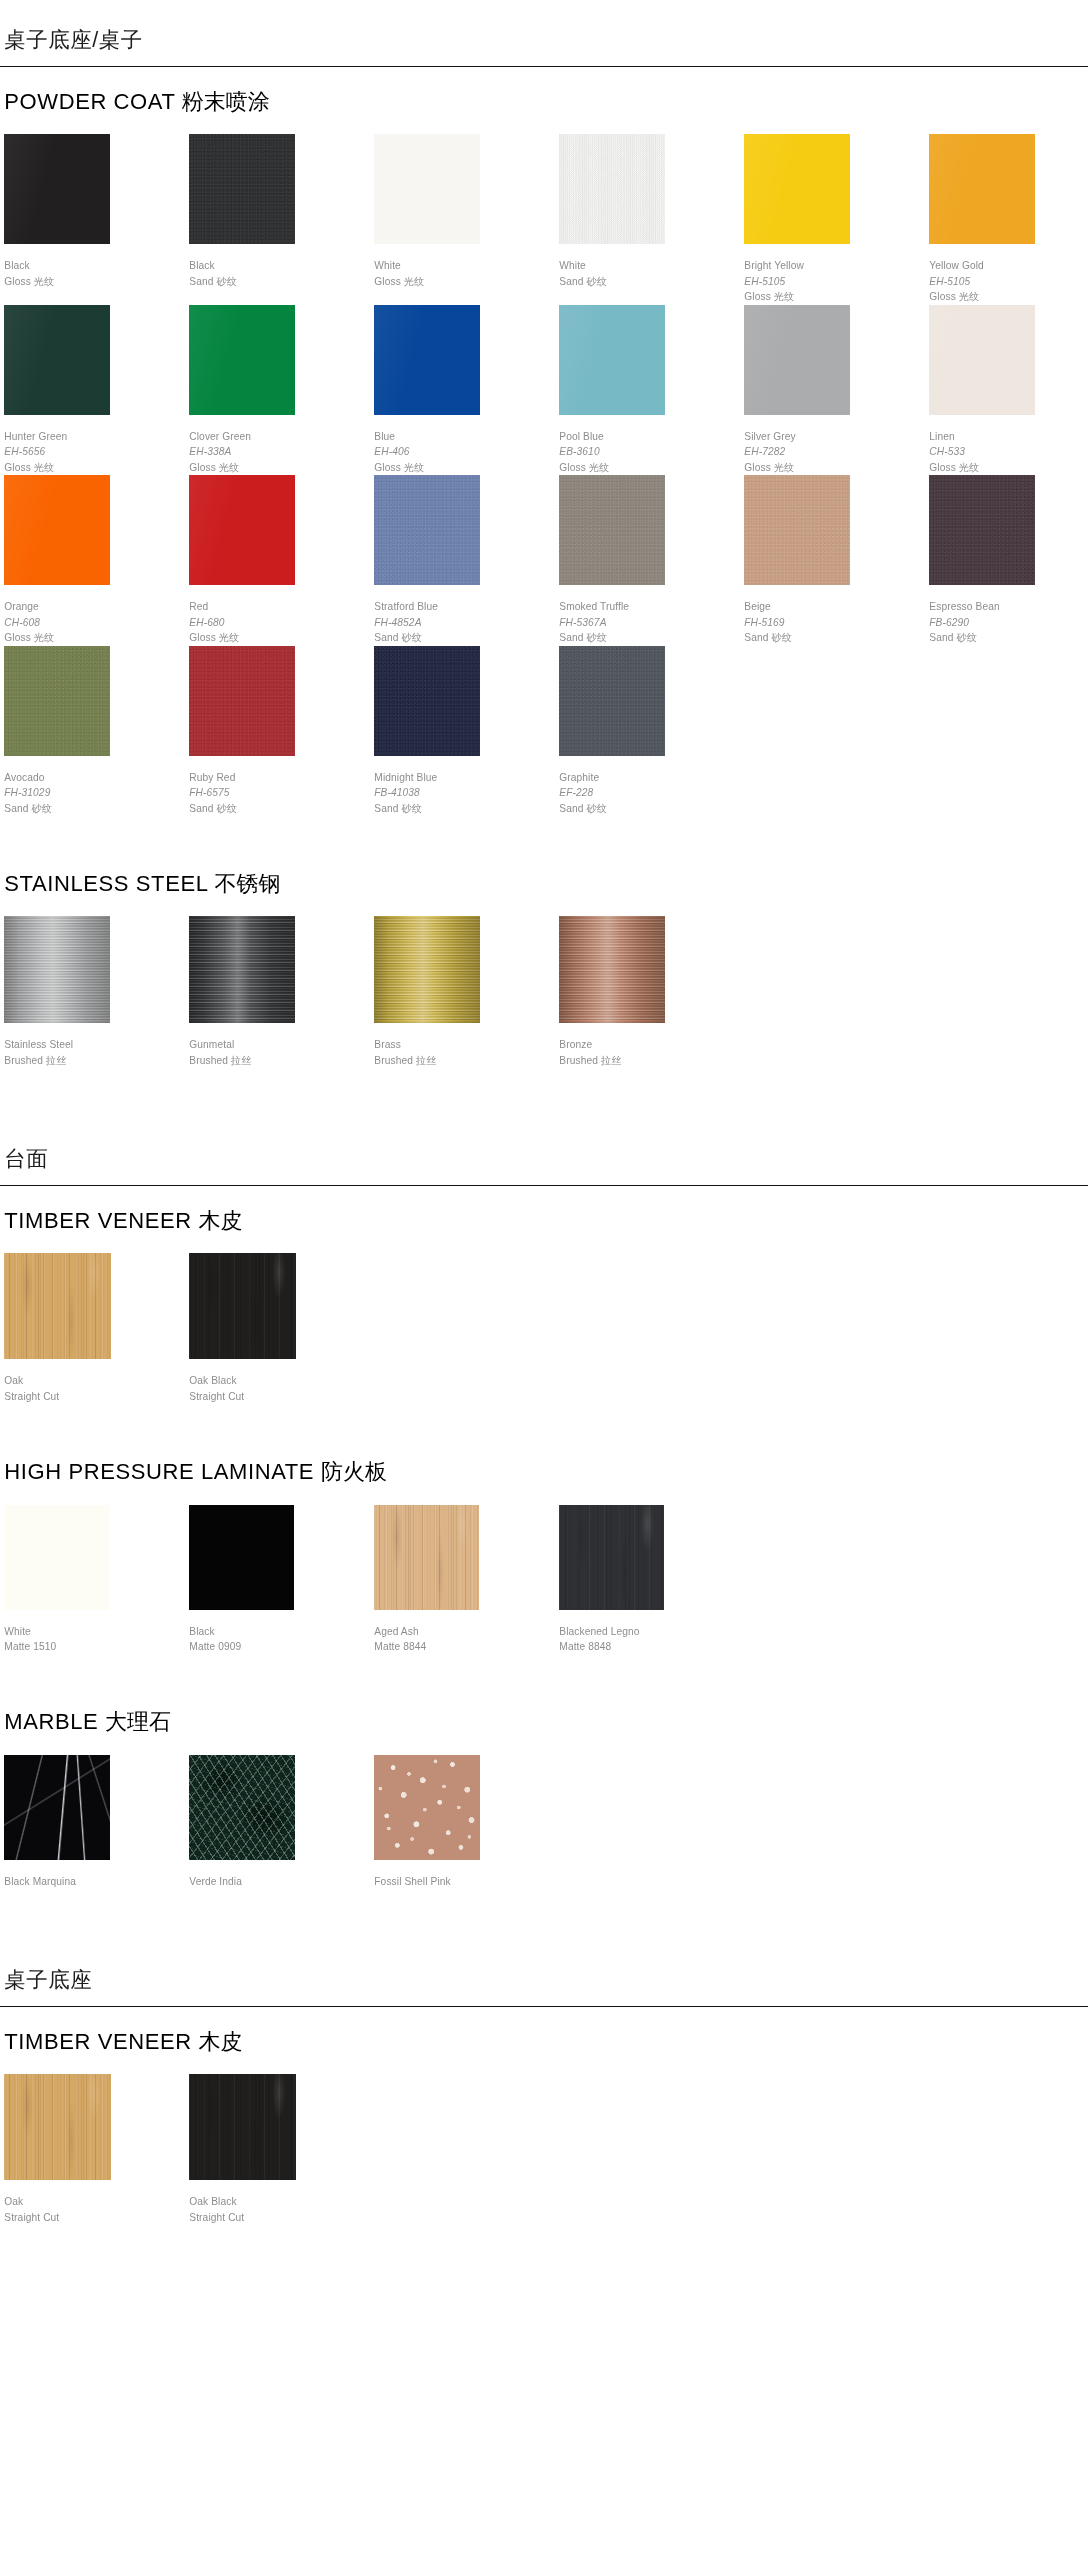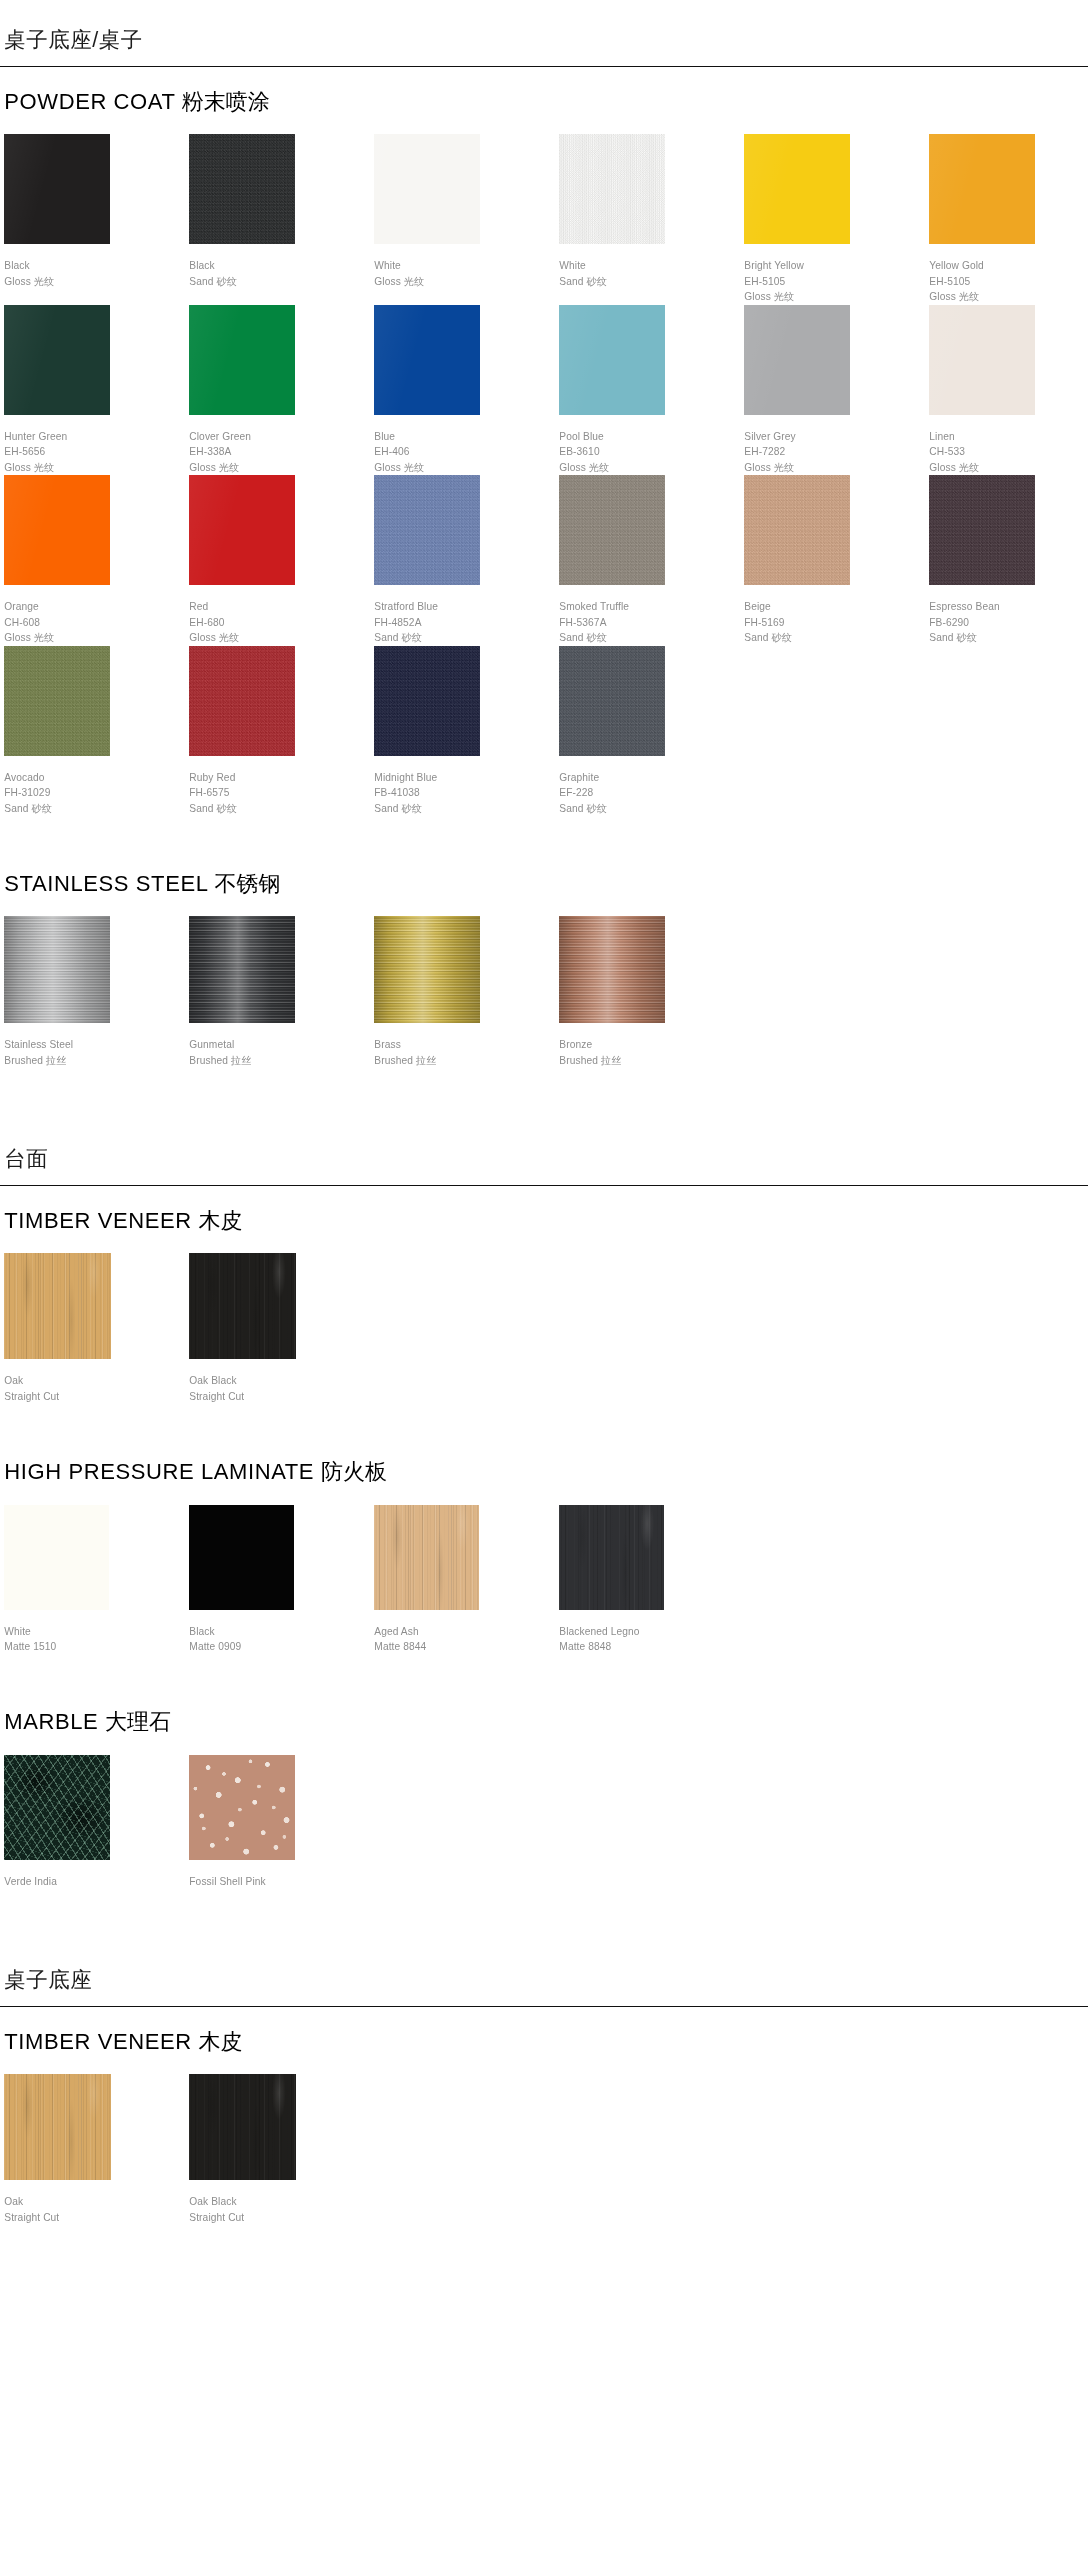--- a/index.html
+++ b/index.html
@@ -67,21 +67,21 @@
 
   .caption{
     padding-top:14px;
     font-size:10.2px;
     line-height:1.52;
     color:#8d8d8d;
     font-weight:400;
     letter-spacing:0.1px;
   }
   .caption .nm{ display:block; color:#8d8d8d; }
-  .caption .code{ display:block; color:#8d8d8d; }
+  .caption .code{ display:block; color:#8d8d8d;font-style:italic; }
   .caption .fin{ display:block; color:#8d8d8d; }
   .sectiongap{ height:33px; }
   .biggap{ height:51px; }
 
   
   .tx{ position:absolute; inset:0; }
 
   
   .sand{
     background-image:
@@ -553,20 +553,28 @@
                 <span class="fin">Matte 8848</span>
               </div>
             </div>
           </div>
           <div class="sectiongap"></div>
         </div>
         <div>
           <div class="section-title"><span>MARBLE</span><span> </span><span class="cn">大理石</span></div>
           <div class="grid">
             <div class="cell">
+              <div class="chip marble" style="background-color: rgb(8, 7, 10);">
+                <div class="tx vein-black"></div>
+              </div>
+              <div class="caption">
+                <span class="nm">Black Marquina</span>
+              </div>
+            </div>
+            <div class="cell">
               <div class="chip marble" style="background-color: rgb(16, 35, 28);">
                 <div class="tx vein-green"></div>
               </div>
               <div class="caption">
                 <span class="nm">Verde India</span>
               </div>
             </div>
             <div class="cell">
               <div class="chip marble" style="background-color: rgb(192, 142, 119);">
                 <div class="tx fossil"></div>

